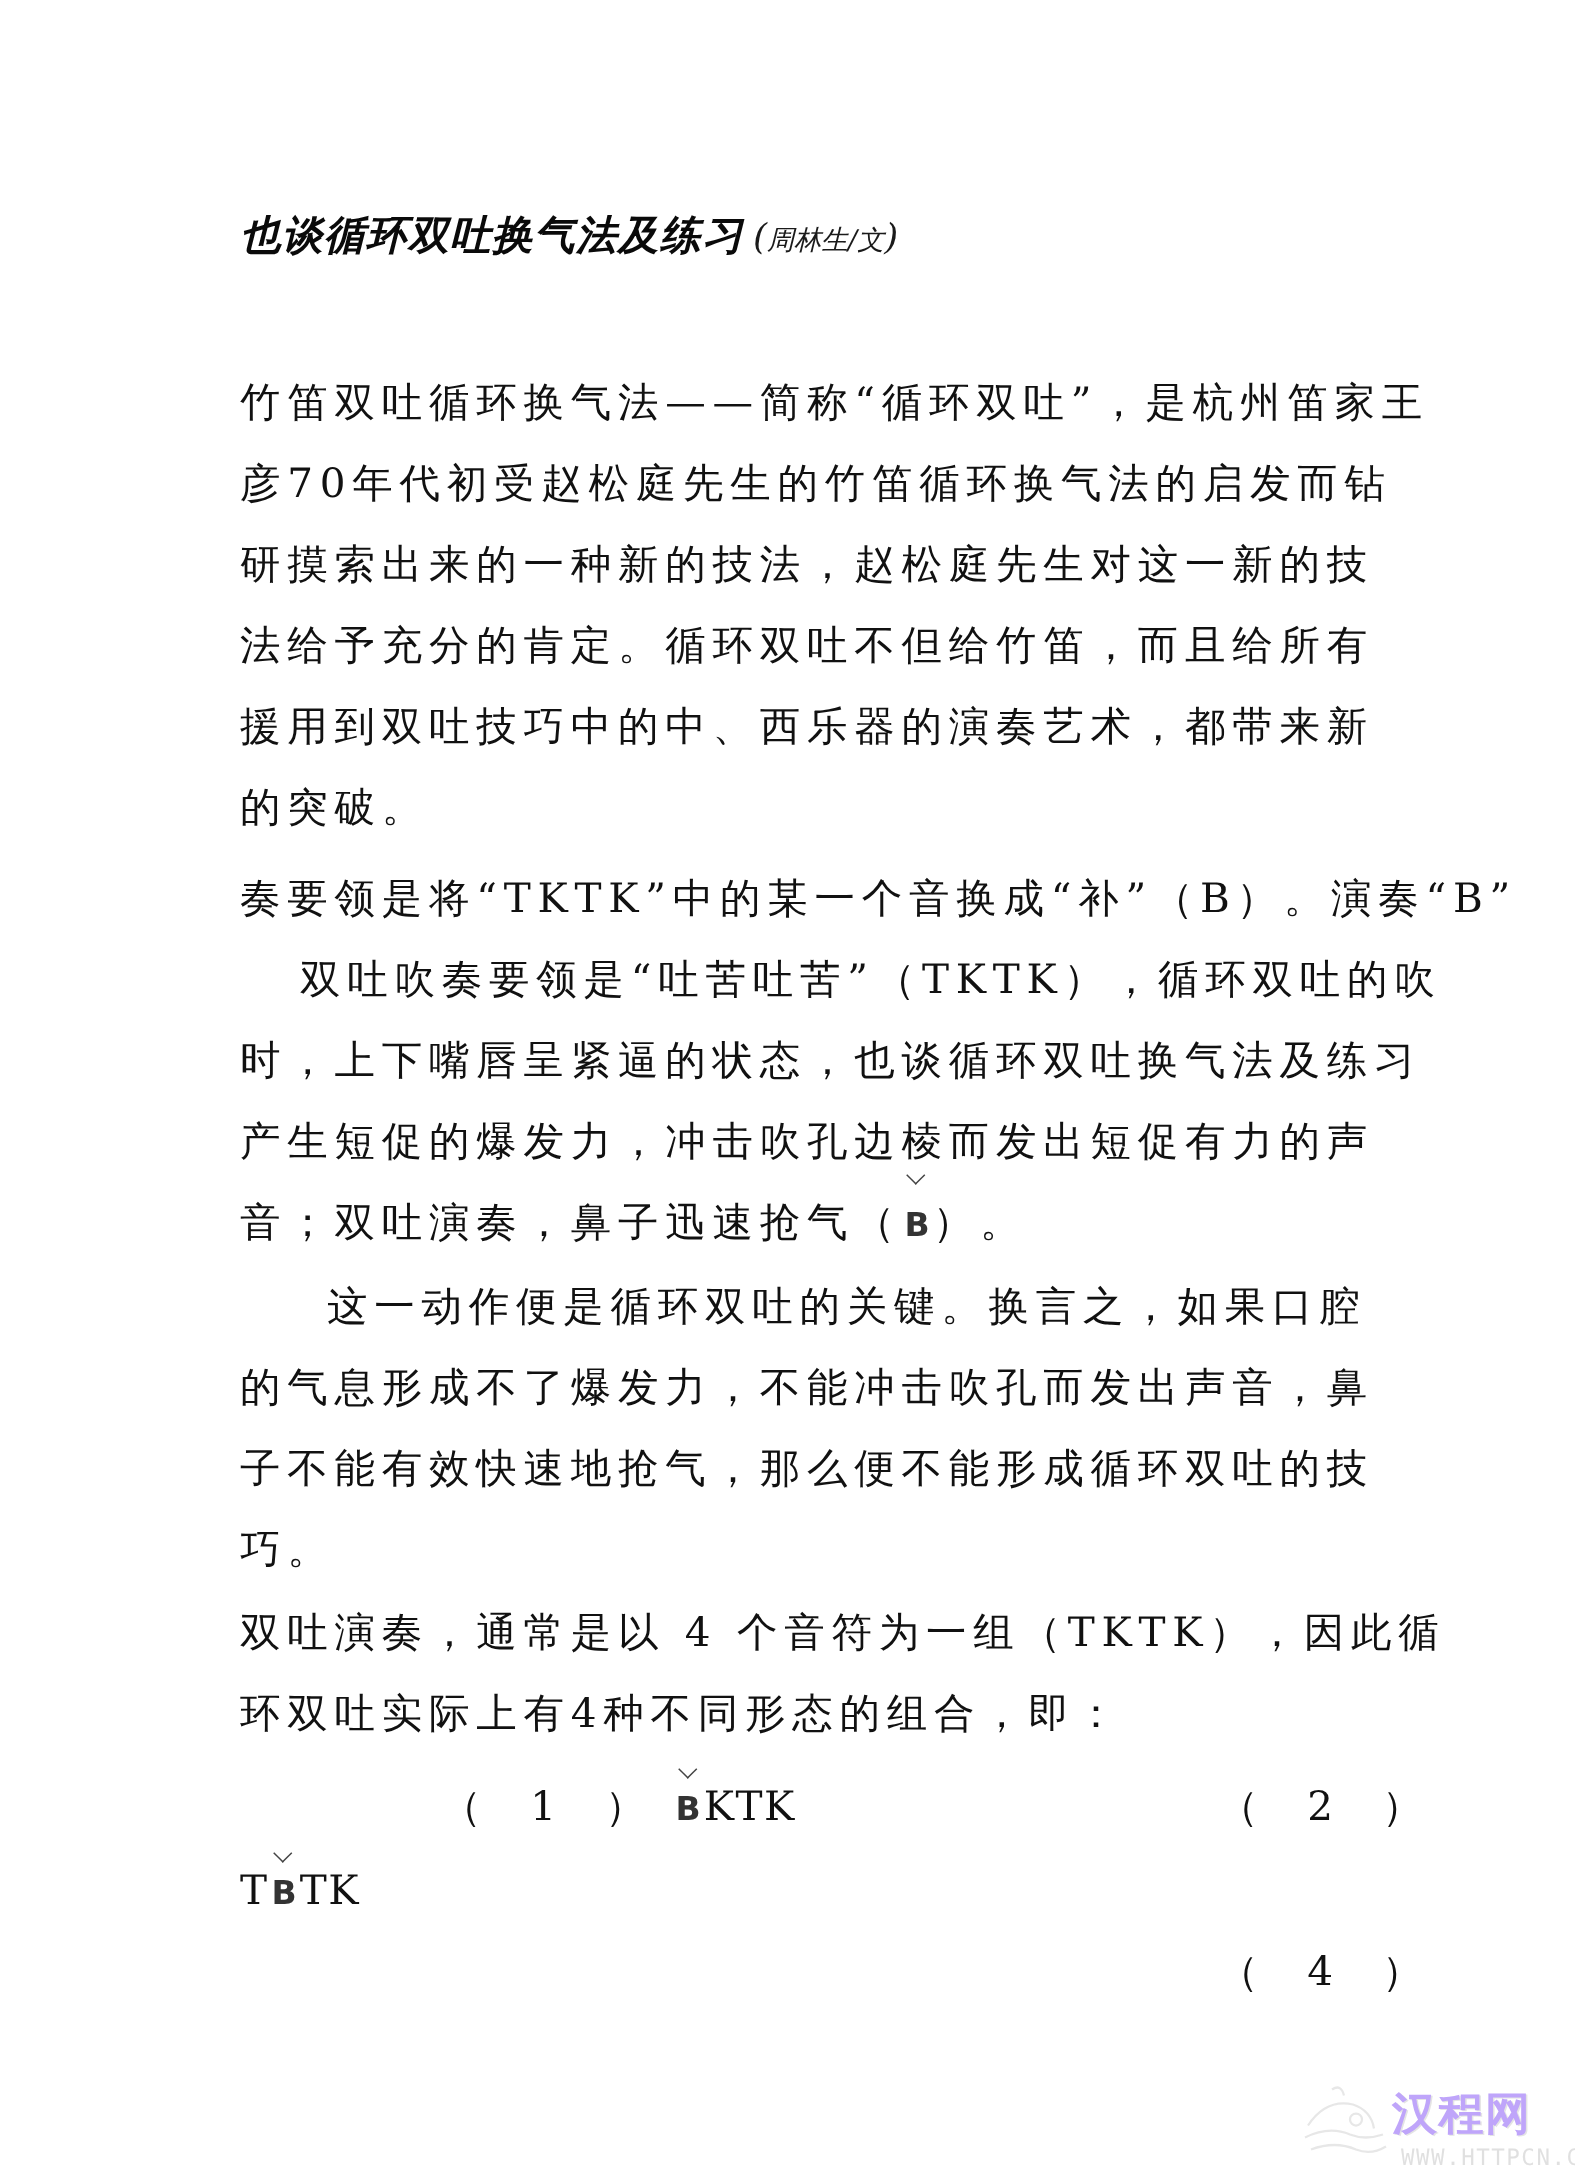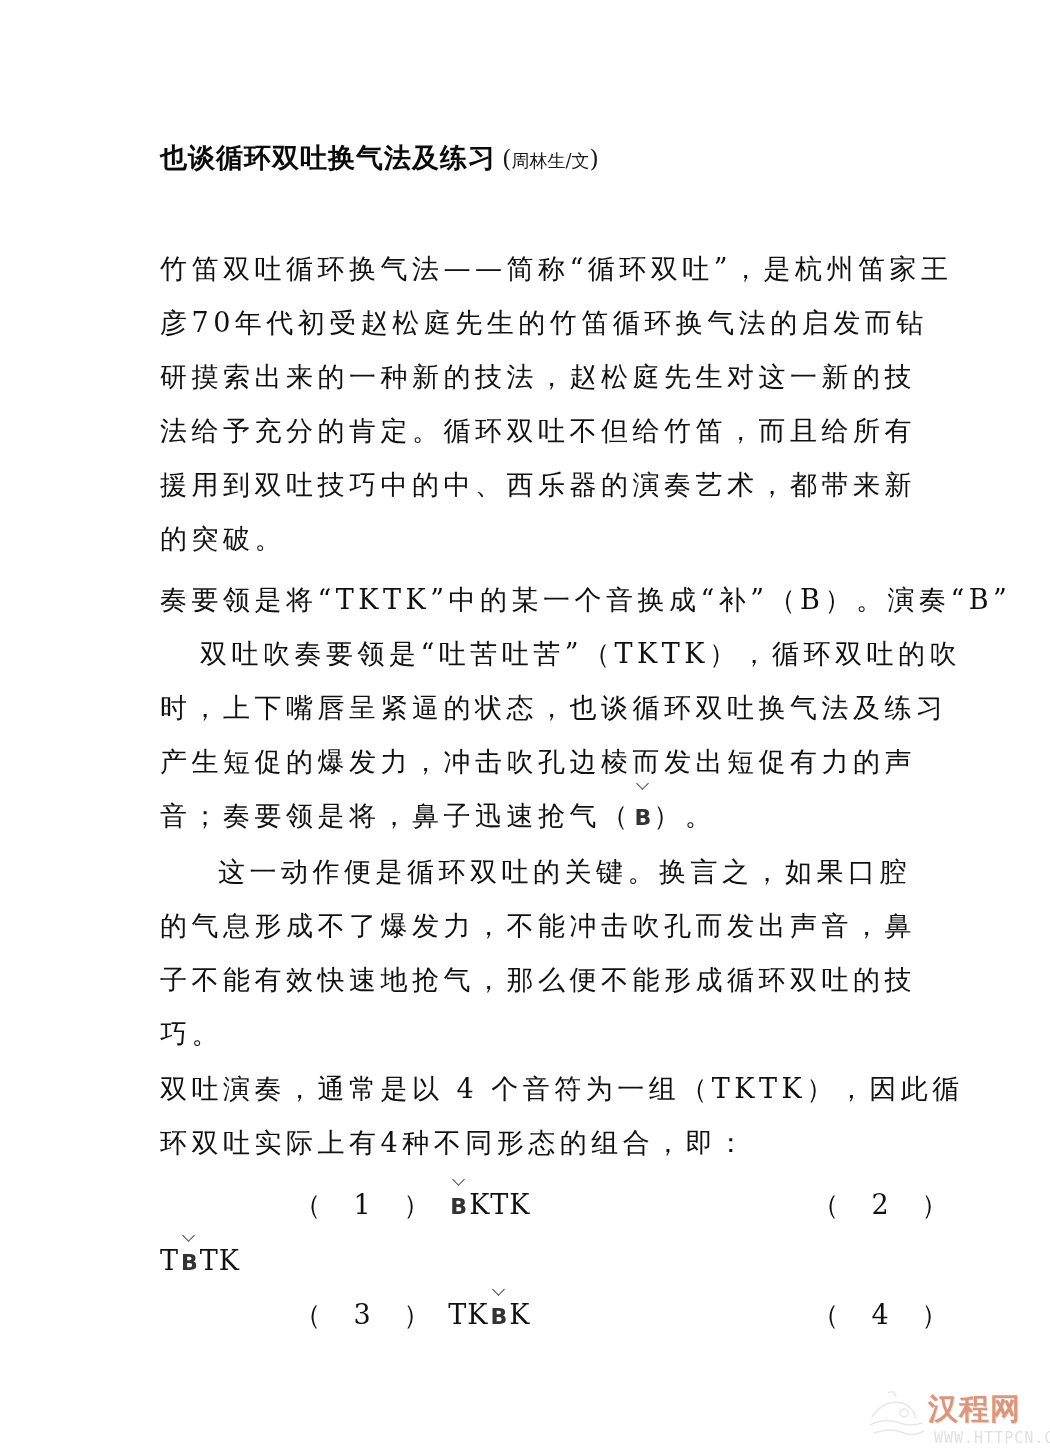--- a/index.html
+++ b/index.html
@@ -20,20 +20,21 @@
     left: 0; top: 0;
     width: 1050px;
     height: 1456px;
   }
   .title-row {
     position: absolute;
     left: 160px;
     top: 140px;
     white-space: nowrap;
     line-height: 36px;
+    font-style: italic;
   }
   .title {
     font-family: "DejaVu Sans", "Liberation Sans", sans-serif;
     font-weight: bold;
     font-size: 27px;
     letter-spacing: 1px;
     color: #0a0a0a;
   }
   .byline {
     font-size: 18px;
@@ -94,21 +95,21 @@
     width: 185px;
     height: 60px;
     opacity: 0.55;
   }
   .wm-text {
     position: absolute;
     left: 70px;
     top: 4px;
     font-family: Liberation Serif, serif;
     font-size: 30px;
-    color: #c2410c;
+    color: #8b5cf6;
     font-weight: bold;
     text-shadow: 1px 1px 0 #cfcfcf;
     letter-spacing: 1px;
   }
   .wm-url {
     position: absolute;
     left: 76px;
     top: 44px;
     font-family: "DejaVu Sans Mono", "Liberation Mono", monospace;
     font-size: 15px;
@@ -137,21 +138,21 @@
     <span class="line">法给予充分的肯定。循环双吐不但给竹笛，而且给所有</span>
     <span class="line">援用到双吐技巧中的中、西乐器的演奏艺术，都带来新</span>
     <span class="line">的突破。</span>
   </div>
 
   <div class="body-text p2">
     <span class="line" style="text-indent:0">奏要领是将“TKTK”中的某一个音换成“补”（B）。演奏“B”</span>
     <span class="line">双吐吹奏要领是“吐苦吐苦”（TKTK），循环双吐的吹</span>
     <span class="line" style="text-indent:0">时，上下嘴唇呈紧逼的状态，也谈循环双吐换气法及练习</span>
     <span class="line" style="text-indent:0">产生短促的爆发力，冲击吹孔边棱而发出短促有力的声</span>
-    <span class="line" style="text-indent:0"><span>音；奏要领是将，鼻子迅速抢气（</span><span class="bmark">B</span><span>）。</span></span>
+    <span class="line" style="text-indent:0"><span>音；双吐演奏，鼻子迅速抢气（</span><span class="bmark">B</span><span>）。</span></span>
   </div>
 
   <div class="body-text p3">
     <span class="line">这一动作便是循环双吐的关键。换言之，如果口腔</span>
     <span class="line" style="text-indent:0">的气息形成不了爆发力，不能冲击吹孔而发出声音，鼻</span>
     <span class="line" style="text-indent:0">子不能有效快速地抢气，那么便不能形成循环双吐的技</span>
     <span class="line" style="text-indent:0">巧。</span>
   </div>
 
   <div class="body-text p4">
@@ -164,23 +165,20 @@
   </div>
 
   <div class="combo" style="left:812px; top:1185px;">
     <span class="num">（ 2 ）</span>
   </div>
 
   <div class="combo" style="left:160px; top:1241px;">
     <span>T</span><span class="bmark">B</span><span>TK</span>
   </div>
 
-  <div class="combo" style="left:294px; top:1295px;">
-    <span class="num">（ 3 ）</span><span>TK</span><span class="bmark">B</span><span>K</span>
-  </div>
 
   <div class="combo" style="left:812px; top:1295px;">
     <span class="num">（ 4 ）</span>
   </div>
 
   <div class="watermark">
     <svg class="wm-logo" width="62" height="56" viewBox="0 0 62 56">
       <g fill="none" stroke="#d4d4d4" stroke-width="1.5">
         <path d="M6 30 Q18 12 36 16 Q48 20 50 32"></path>
         <path d="M4 38 Q20 30 34 36 Q44 40 56 36"></path>

